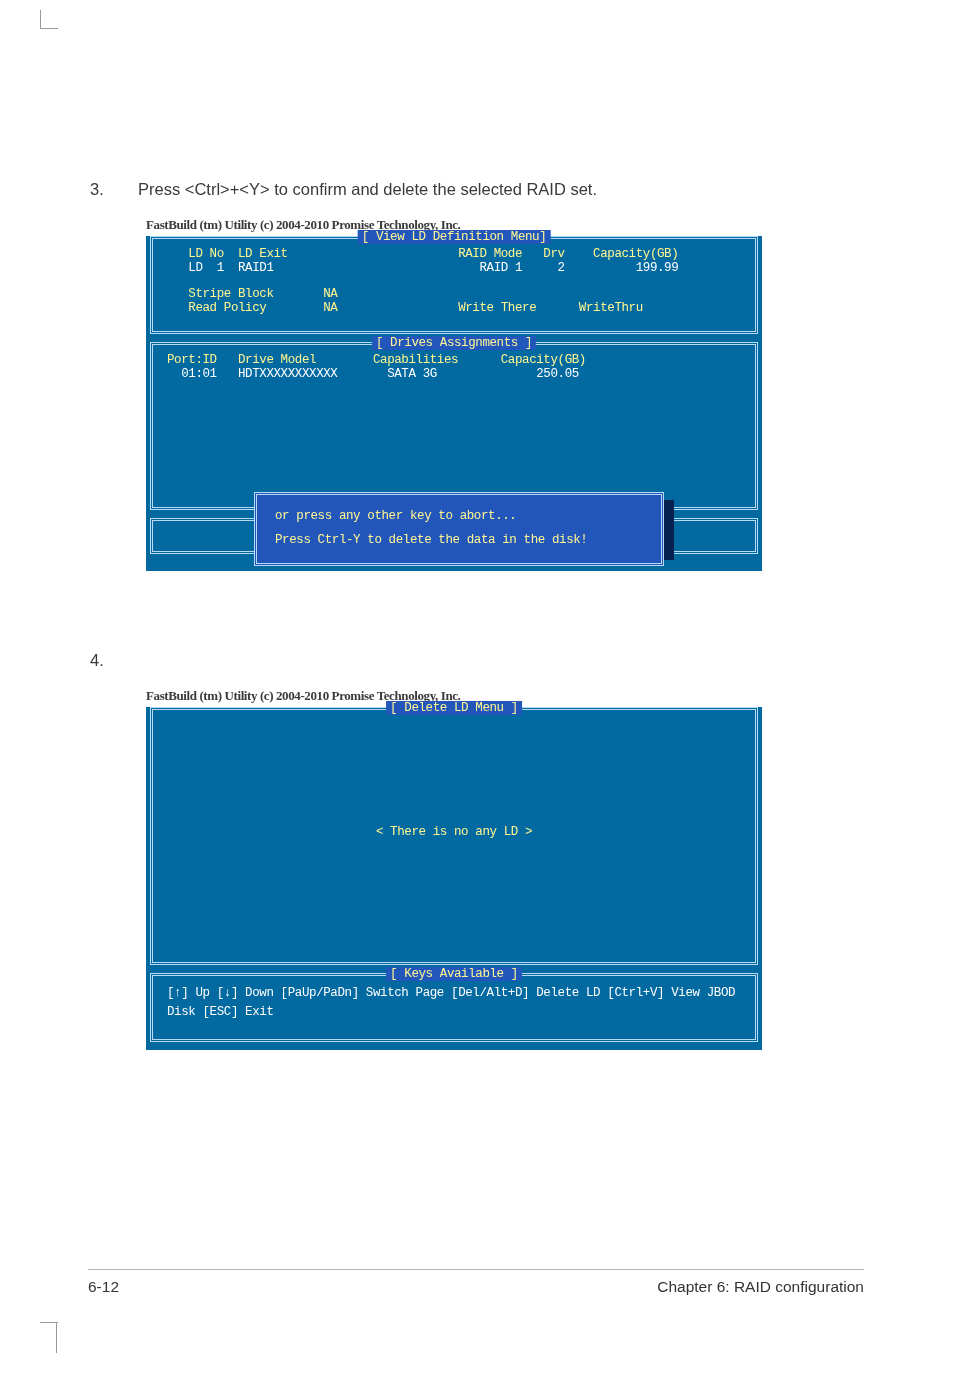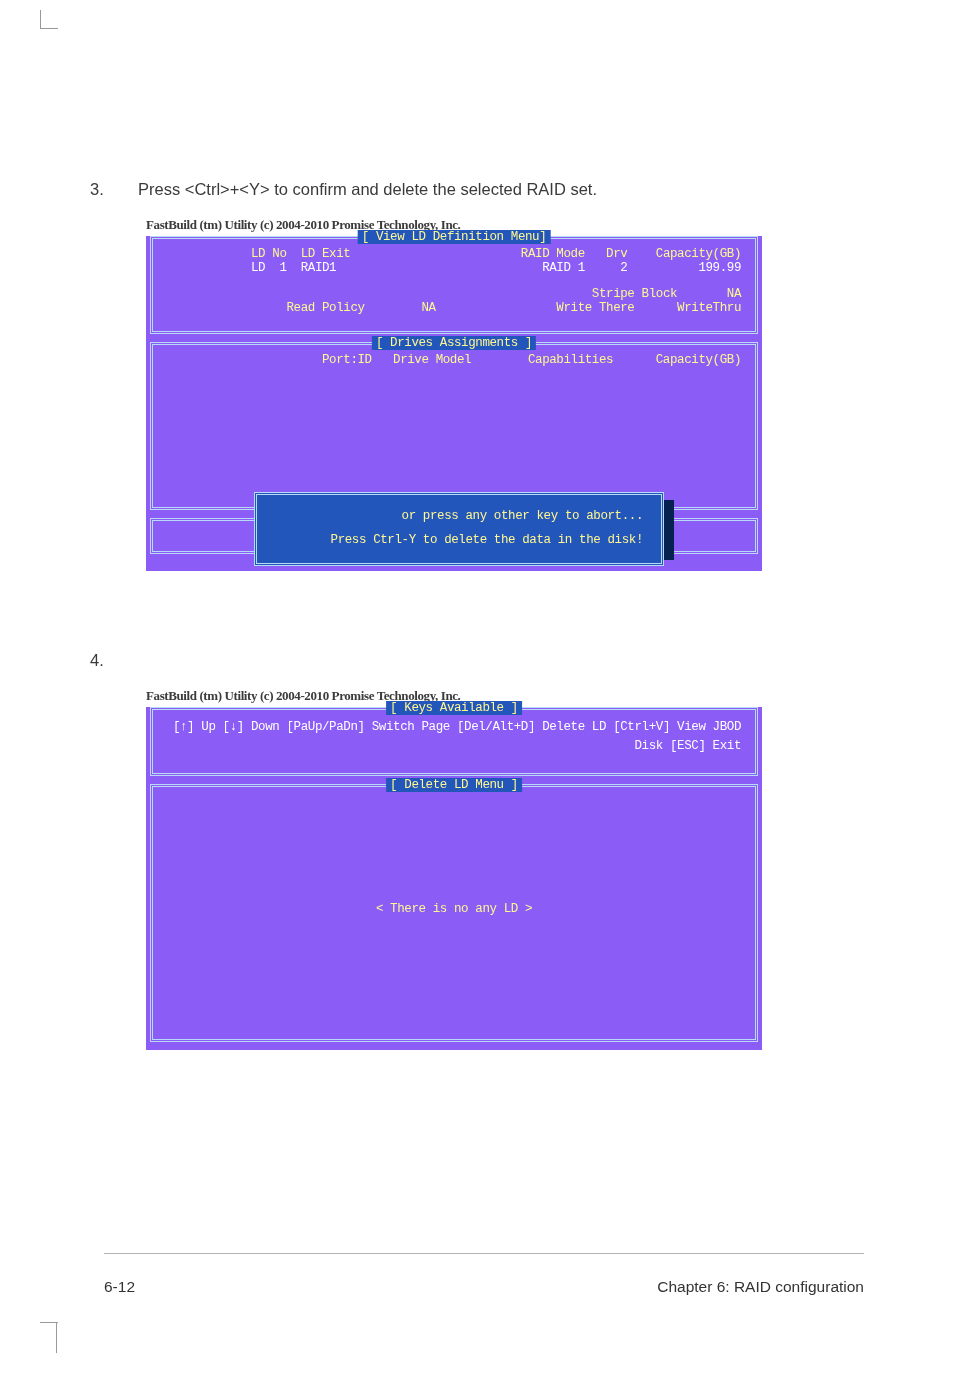--- a/index.html
+++ b/index.html
@@ -30,27 +30,26 @@
   .termcaption {
     font-family: Liberation Serif, serif;
     font-size: 13px;
     font-weight: bold;
     color: #3b3b3b;
     margin-bottom: -1px;
     letter-spacing: -0.4px;
   }
   .term {
     width: 616px;
-    background: #8b5cf6;
+    background: #0369a1;
     position: relative;
     font-family: "Courier New", monospace;
     font-size: 12.5px;
     color: #fff;
     letter-spacing: -0.4px;
-    text-align: right;
   }
   .panel {
     border: 3px double #B8DAF5;
     margin: 4px;
     position: relative;
     padding: 8px 14px 16px 14px;
   }
   .panel + .panel { margin-top: 8px; }
   .panel-title {
     position: absolute;
@@ -86,24 +85,24 @@
     display: flex;
     align-items: center;
     justify-content: center;
   }
   .wrap2 .term { padding-bottom: 4px; }
   .keys { white-space: normal; line-height: 1.55; color: #fff; }
   
   .footer {
     position: absolute;
     bottom: 82px;
-    left: 104px;
+    left: 88px;
     right: 90px;
     border-top: 1px solid #b5b5b5;
-    padding-top: 24px;
+    padding-top: 8px;
     font-size: 15.5px;
     color: #333;
     display: flex;
     justify-content: space-between;
   }
 </style>
 </head>
 <body>
 
 <div class="crop-tl"></div>
@@ -125,20 +124,21 @@
         <div class="panel-title">[ View LD Definition Menu]</div>
         <div class="mono yellow">   LD No  LD Exit                        RAID Mode   Drv    Capacity(GB)</div>
         <div class="mono white">   LD  1  RAID1                             RAID 1     2          199.99</div>
         <div style="height:12px"></div>
         <div class="mono yellow">   Stripe Block       NA</div>
         <div class="mono yellow">   Read Policy        NA                 Write There      WriteThru</div>
       </div>
       <div class="panel" style="height:138px">
         <div class="panel-title">[ Drives Assignments ]</div>
         <div class="mono yellow">Port:ID   Drive Model        Capabilities      Capacity(GB)</div>
+        <div class="mono white">  01:01   HDTXXXXXXXXXXX       SATA 3G              250.05</div>
       </div>
 
       <div class="panel" style="height:14px; padding:2px 14px 14px 14px;"></div>
 
       <div class="dialog-shadow" style="left:116px; top:264px; width:412px; height:60px;"></div>
       <div class="dialog" style="left:108px; top:256px; width:368px;">
         <div class="dialogline">or press any other key to abort...</div>
         <div class="dialogline">Press Ctrl-Y to delete the data in the disk!</div>
       </div>
     </div>
@@ -146,27 +146,27 @@
 
   <div style="height:20px"></div>
 
   <div class="step">
     <span class="num">4.</span>
   </div>
 
   <div class="termwrap wrap2">
     <div class="termcaption">FastBuild (tm) Utility (c) 2004-2010 Promise Technology, Inc.</div>
     <div class="term">
+      <div class="panel main">
+        <div class="panel-title">[ Delete LD Menu ]</div>
+        <div class="yellow">&lt; There is no any LD &gt;</div>
+      </div>
       <div class="panel">
         <div class="panel-title">[ Keys Available ]</div>
         <div class="keys">[↑] Up [↓] Down [PaUp/PaDn] Switch Page [Del/Alt+D] Delete LD [Ctrl+V] View JBOD Disk  [ESC] Exit</div>
-      </div>
-      <div class="panel main">
-        <div class="panel-title">[ Delete LD Menu ]</div>
-        <div class="yellow">&lt; There is no any LD &gt;</div>
       </div>
     </div>
   </div>
 
 </div>
 
 <div class="footer">
   <span>6-12</span>
   <span>Chapter 6: RAID configuration</span>
 </div>

